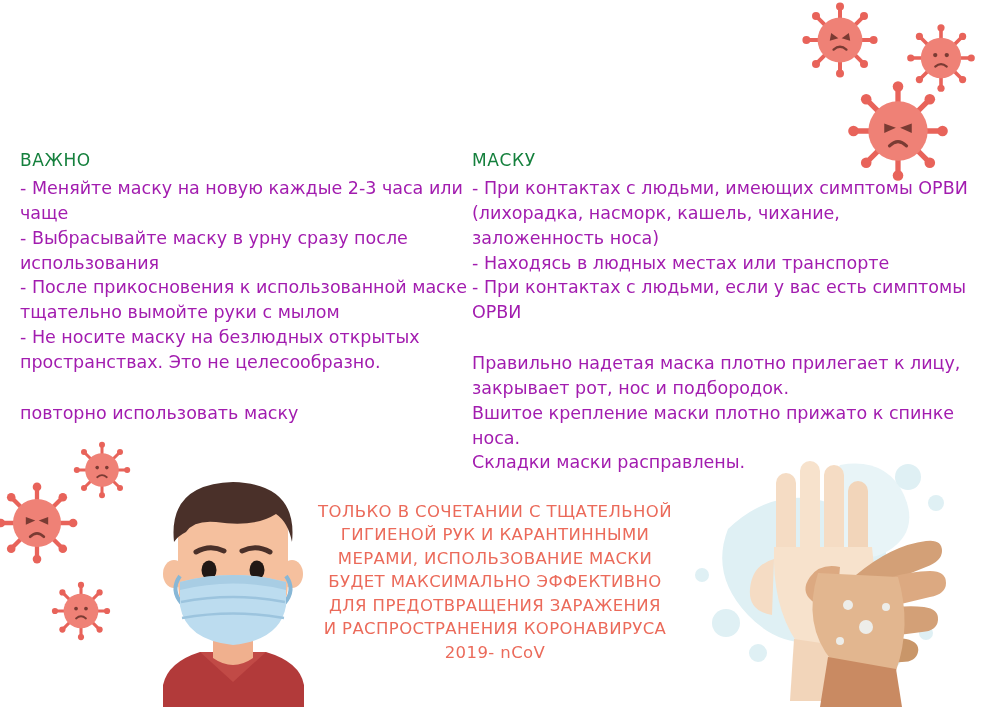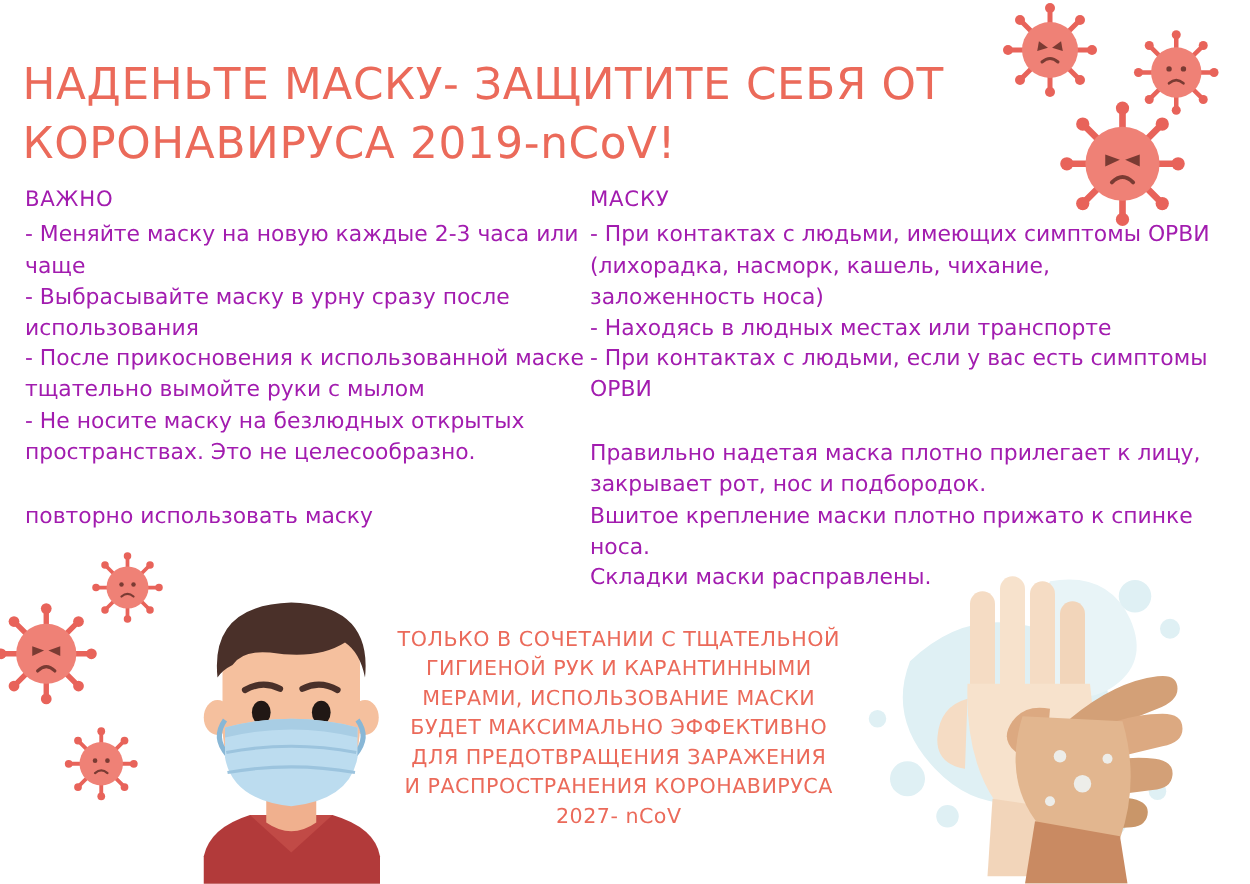--- a/index.html
+++ b/index.html
@@ -44,21 +44,21 @@
     width: 448px;
   }
   .col-right {
     position: absolute;
     left: 472px;
     top: 150px;
     width: 500px;
   }
 
   .section-head {
-    color: #a21caf;
+    color: #15803d;
     font-size: 17px;
     letter-spacing: 0.6px;
     margin-bottom: 6px;
     font-weight: 400;
   }
 
   .body-text {
     color: #a21caf;
     font-size: 17.5px;
     line-height: 1.42;
@@ -278,21 +278,20 @@
         <circle cx="20" cy="80" r="5"></circle>
       <circle cx="50" cy="50" r="28" fill="#ef8176"></circle>
     </g>
     <g fill="#7a3b33">
       <circle cx="42" cy="46" r="3"></circle>
         <circle cx="58" cy="46" r="3"></circle>
       <path d="M42 62 q8 -7 16 0" stroke="#7a3b33" stroke-width="3" fill="none" stroke-linecap="round"></path>
     </g>
   </svg>
 
-  <h1 class="title">НАДЕНЬТЕ МАСКУ- ЗАЩИТИТЕ СЕБЯ ОТ КОРОНАВИРУСА 2019-nCoV!</h1>
 
   <div class="col-left">
     <div class="section-head">ВАЖНО</div>
     <div class="body-text">- Меняйте маску на новую каждые 2-3 часа или чаще
 - Выбрасывайте маску в урну сразу после использования
 - После прикосновения к использованной маске тщательно вымойте руки с мылом
 - Не носите маску на безлюдных открытых пространствах. Это не целесообразно.</div>
 
     <div class="block-spacer"></div>
 
@@ -340,21 +339,21 @@
     <path d="M73 132 Q125 122 177 132" stroke="#9cc4de" stroke-width="2.5" fill="none"></path>
     <path d="M74 148 Q125 139 176 148" stroke="#9cc4de" stroke-width="2.5" fill="none"></path>
   </svg>
 
   <div class="center-caption">ТОЛЬКО В СОЧЕТАНИИ С ТЩАТЕЛЬНОЙ
 ГИГИЕНОЙ РУК И КАРАНТИННЫМИ
 МЕРАМИ, ИСПОЛЬЗОВАНИЕ МАСКИ
 БУДЕТ МАКСИМАЛЬНО ЭФФЕКТИВНО
 ДЛЯ ПРЕДОТВРАЩЕНИЯ ЗАРАЖЕНИЯ
 И РАСПРОСТРАНЕНИЯ КОРОНАВИРУСА
-2027- nCoV</div>
+2019- nCoV</div>
 
   <svg class="hands" viewBox="0 0 300 252">
 
     <path d="M38 74 Q84 30 140 48 Q196 64 198 112 Q200 162 150 182 Q96 200 58 160 Q20 120 38 74 Z" fill="#dff0f4"></path>
     <path d="M150 10 Q196 2 214 40 Q230 76 198 96 Q166 114 146 82 Q128 46 150 10 Z" fill="#e8f4f7"></path>
 
     <circle cx="218" cy="22" r="13" fill="#dff0f4"></circle>
     <circle cx="246" cy="48" r="8" fill="#dff0f4"></circle>
     <circle cx="36" cy="168" r="14" fill="#dff0f4"></circle>
     <circle cx="68" cy="198" r="9" fill="#dff0f4"></circle>

